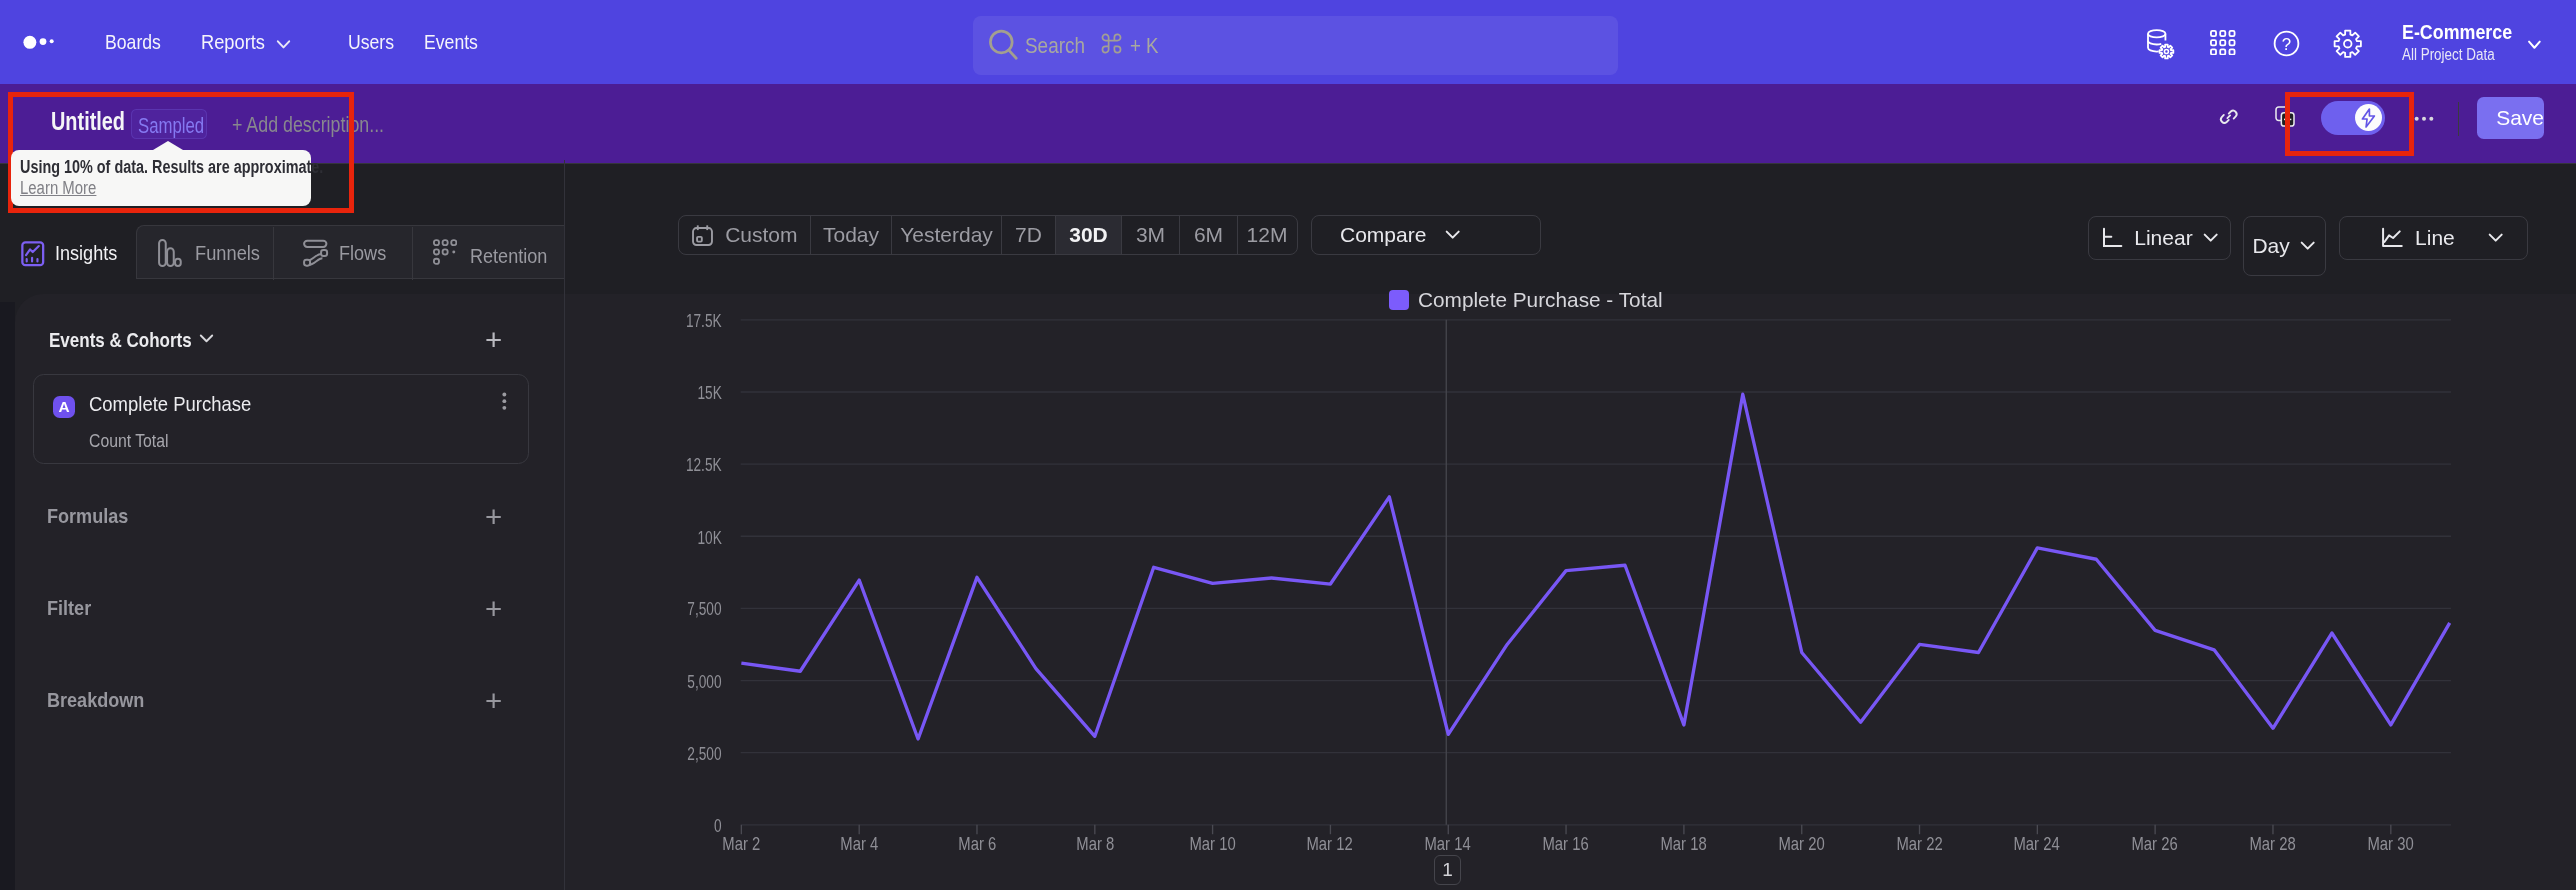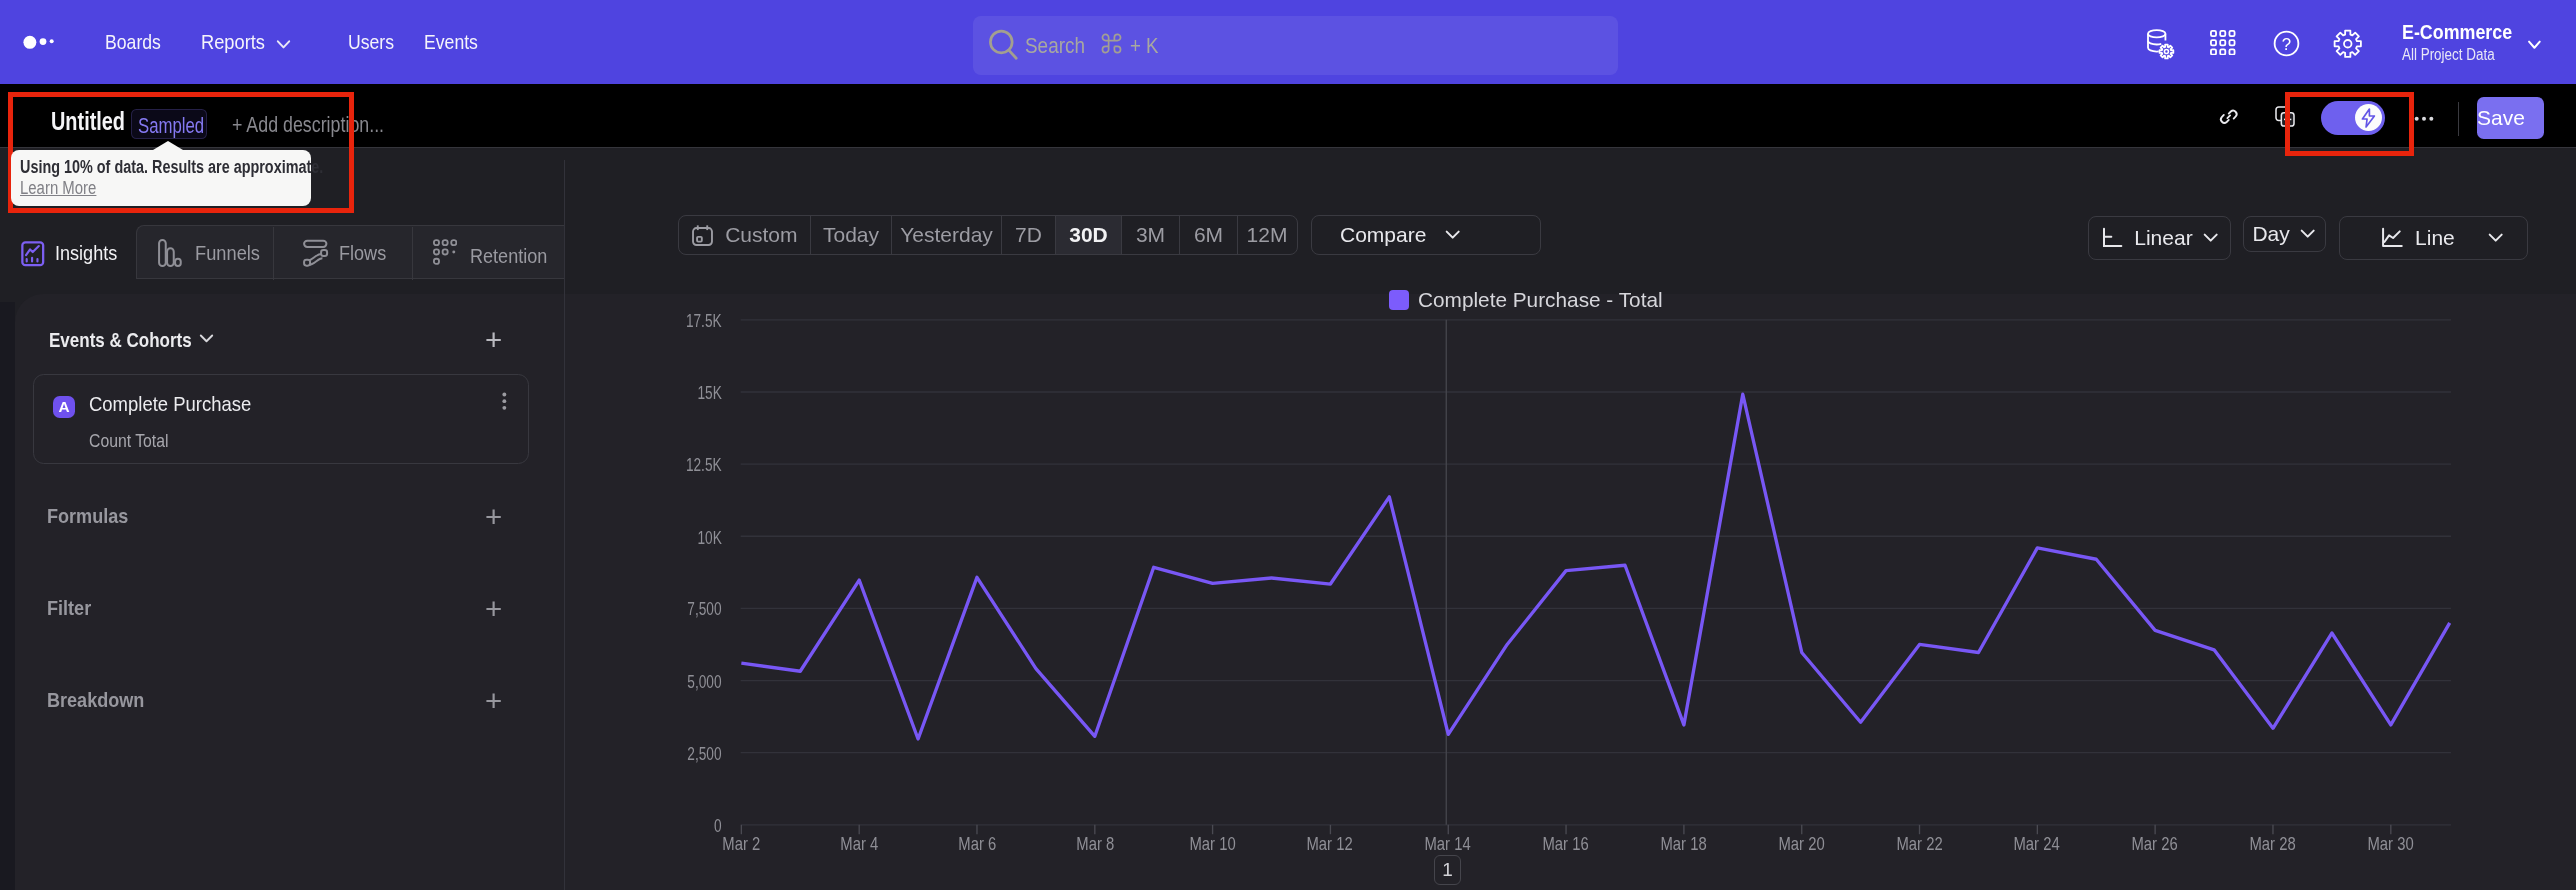--- a/index.html
+++ b/index.html
@@ -6,21 +6,21 @@
 html,body { width:2576px; height:890px; overflow:hidden; background:#1f1f24; font-family:"Liberation Sans", sans-serif; }
 .abs { position:absolute; }
 .cx { display:inline-block; transform-origin:0 50%; white-space:nowrap; }
 
 #nav { position:absolute; left:0; top:0; width:2576px; height:84px; background:#4f44e0; }
 .navlink { position:absolute; top:0; height:84px; line-height:84px; color:#f5f4fb; font-size:21px; font-weight:500; }
 #searchbox { position:absolute; left:973px; top:16px; width:645px; height:59px; background:rgba(255,255,255,0.08); border-radius:8px; }
 .searchtxt { position:absolute; top:0; height:59px; line-height:59px; color:#a8a8a0; font-size:22px; }
 .navright-title { position:absolute; color:#fff; }
 
-#header { position:absolute; left:0; top:84px; width:2576px; height:64px; background:#000000; border-bottom:1.3px solid #35353b; }
+#header { position:absolute; left:0; top:84px; width:2576px; height:80px; background:#4c1d95; border-bottom:1.3px solid #35353b; }
 
 #panel { position:absolute; left:15.4px; top:294px; width:2561px; height:596px; background:#232228; border-top-left-radius:28px; }
 #leftstrip { position:absolute; left:0; top:302px; width:15.4px; height:588px; background:#191920; }
 #vdivider { position:absolute; left:564px; top:160px; width:1.3px; height:730px; background:#32323a; }
 .tablabel { position:absolute; font-size:22px; color:#9a9aa1; }
 
 .sideheader { position:absolute; font-size:22px; font-weight:bold; color:#ebebee; }
 .sidegray { position:absolute; font-size:22px; font-weight:bold; color:#97979e; }
 .plus { position:absolute; font-size:29.5px; font-weight:300; color:#b9b9bf; }
 #eventcard { position:absolute; left:33px; top:374px; width:496px; height:90px; border:1.3px solid #38383f; border-radius:10.7px; }
@@ -129,21 +129,21 @@
   <svg class="abs" style="left:2361px;top:23.5px" width="14.8" height="20" viewBox="0 0 22 30">
       <path d="M12.5 1.5 L2 16.5 h7 L7.5 28.5 L20 12 h-7.5 z" fill="none" stroke="#6355e6" stroke-width="2.5" stroke-linejoin="round"></path>
     </svg>
   <g></g>
   <svg class="abs" style="left:2414px;top:32px" width="20" height="5.4" viewBox="0 0 30 8">
       <circle cx="4" cy="4" r="3" fill="#d9d9dd"></circle>
       <circle cx="15" cy="4" r="3" fill="#d9d9dd"></circle>
       <circle cx="26" cy="4" r="3" fill="#d9d9dd"></circle>
     </svg>
   <div class="abs" style="left:2458px;top:18px;width:1.3px;height:34px;background:#3a3a40"></div>
-  <div class="abs" style="left:2477px;top:13.4px;width:67px;height:42px;background:#7a6ff0;border-radius:6.7px;color:#fff;font-size:21px;text-align:left;line-height:42px;">Save</div>
+  <div class="abs" style="left:2477px;top:13.4px;width:67px;height:42px;background:#7a6ff0;border-radius:6.7px;color:#fff;font-size:21px;text-align:right;line-height:42px;">Save</div>
 </div>
 
 <div class="redbox" style="left:8px;top:92px;width:346px;height:121px;"></div>
 <div class="redbox" style="left:2285px;top:92px;width:129px;height:64px;"></div>
 
 <div id="leftstrip"></div>
 <div id="panel"></div>
 <div id="vdivider"></div>
 
 <div style="position:absolute;left:136px;top:225px;width:428px;height:54px;background:#26262c;border:1.3px solid #37373d;border-right:none;border-radius:8px 0 0 0;"></div>
@@ -241,21 +241,21 @@
       <g fill="none" stroke="#e8e8ec" stroke-width="3" stroke-linecap="round">
         <path d="M6 4 V30 H32"></path>
         <line x1="6" y1="16" x2="17" y2="16"></line>
       </g>
     </svg>
   Linear
   <svg style="margin-left:9.4px" width="17.4" height="12" viewBox="0 0 26 18">
       <polyline points="4,4 13,13 22,4" fill="none" stroke="#e8e8ec" stroke-width="3" stroke-linecap="round" stroke-linejoin="round"></polyline>
     </svg>
 </div>
-<div class="btn" style="left:2243px;top:216px;width:83px;height:36px;">Day
+<div class="btn" style="left:2243px;top:216px;width:83px;height:60px;">Day
   <svg style="margin-left:9.4px" width="17.4" height="12" viewBox="0 0 26 18">
       <polyline points="4,4 13,13 22,4" fill="none" stroke="#e8e8ec" stroke-width="3" stroke-linecap="round" stroke-linejoin="round"></polyline>
     </svg>
 </div>
 <div class="btn" style="left:2339px;top:216px;width:189px;height:44px;justify-content:center;padding-left:16px;">
   <svg style="margin-right:10.7px" width="25.5" height="24" viewBox="0 0 38 36">
       <g fill="none" stroke="#e8e8ec" stroke-width="3" stroke-linecap="round" stroke-linejoin="round">
         <path d="M6 4 V30 H34"></path>
         <polyline points="8,24 15,14 21,18 31,8"></polyline>
       </g>

